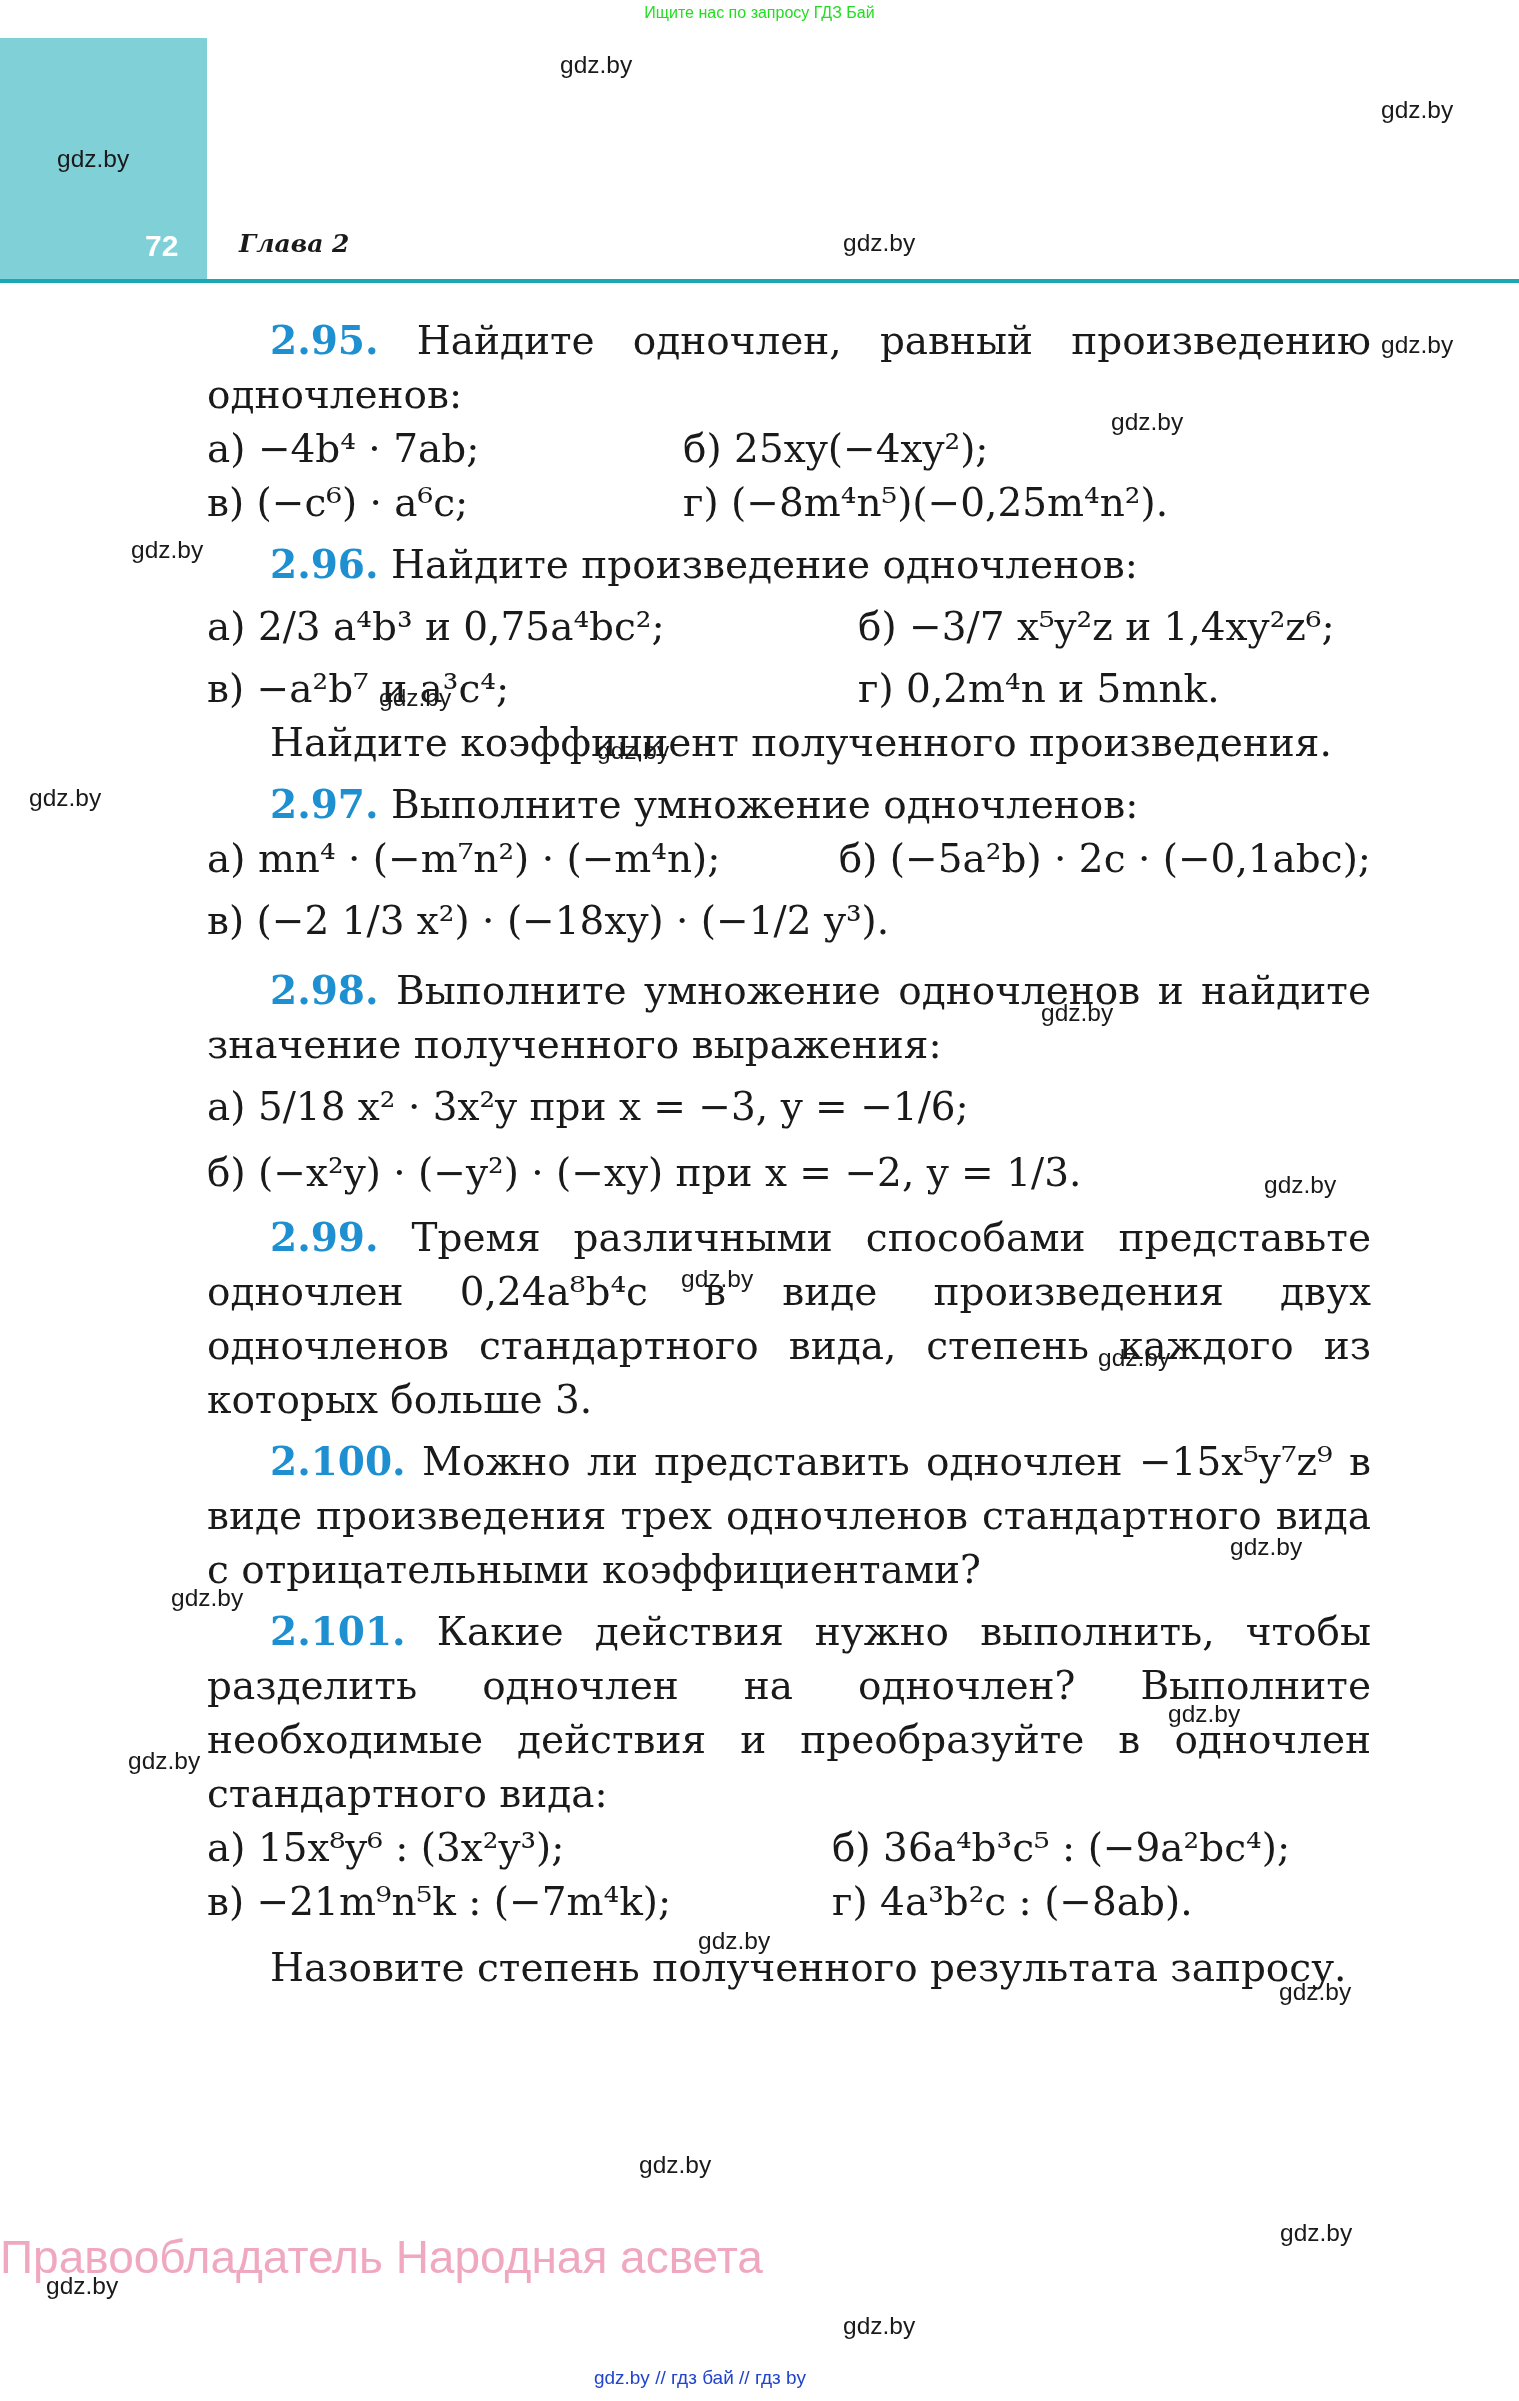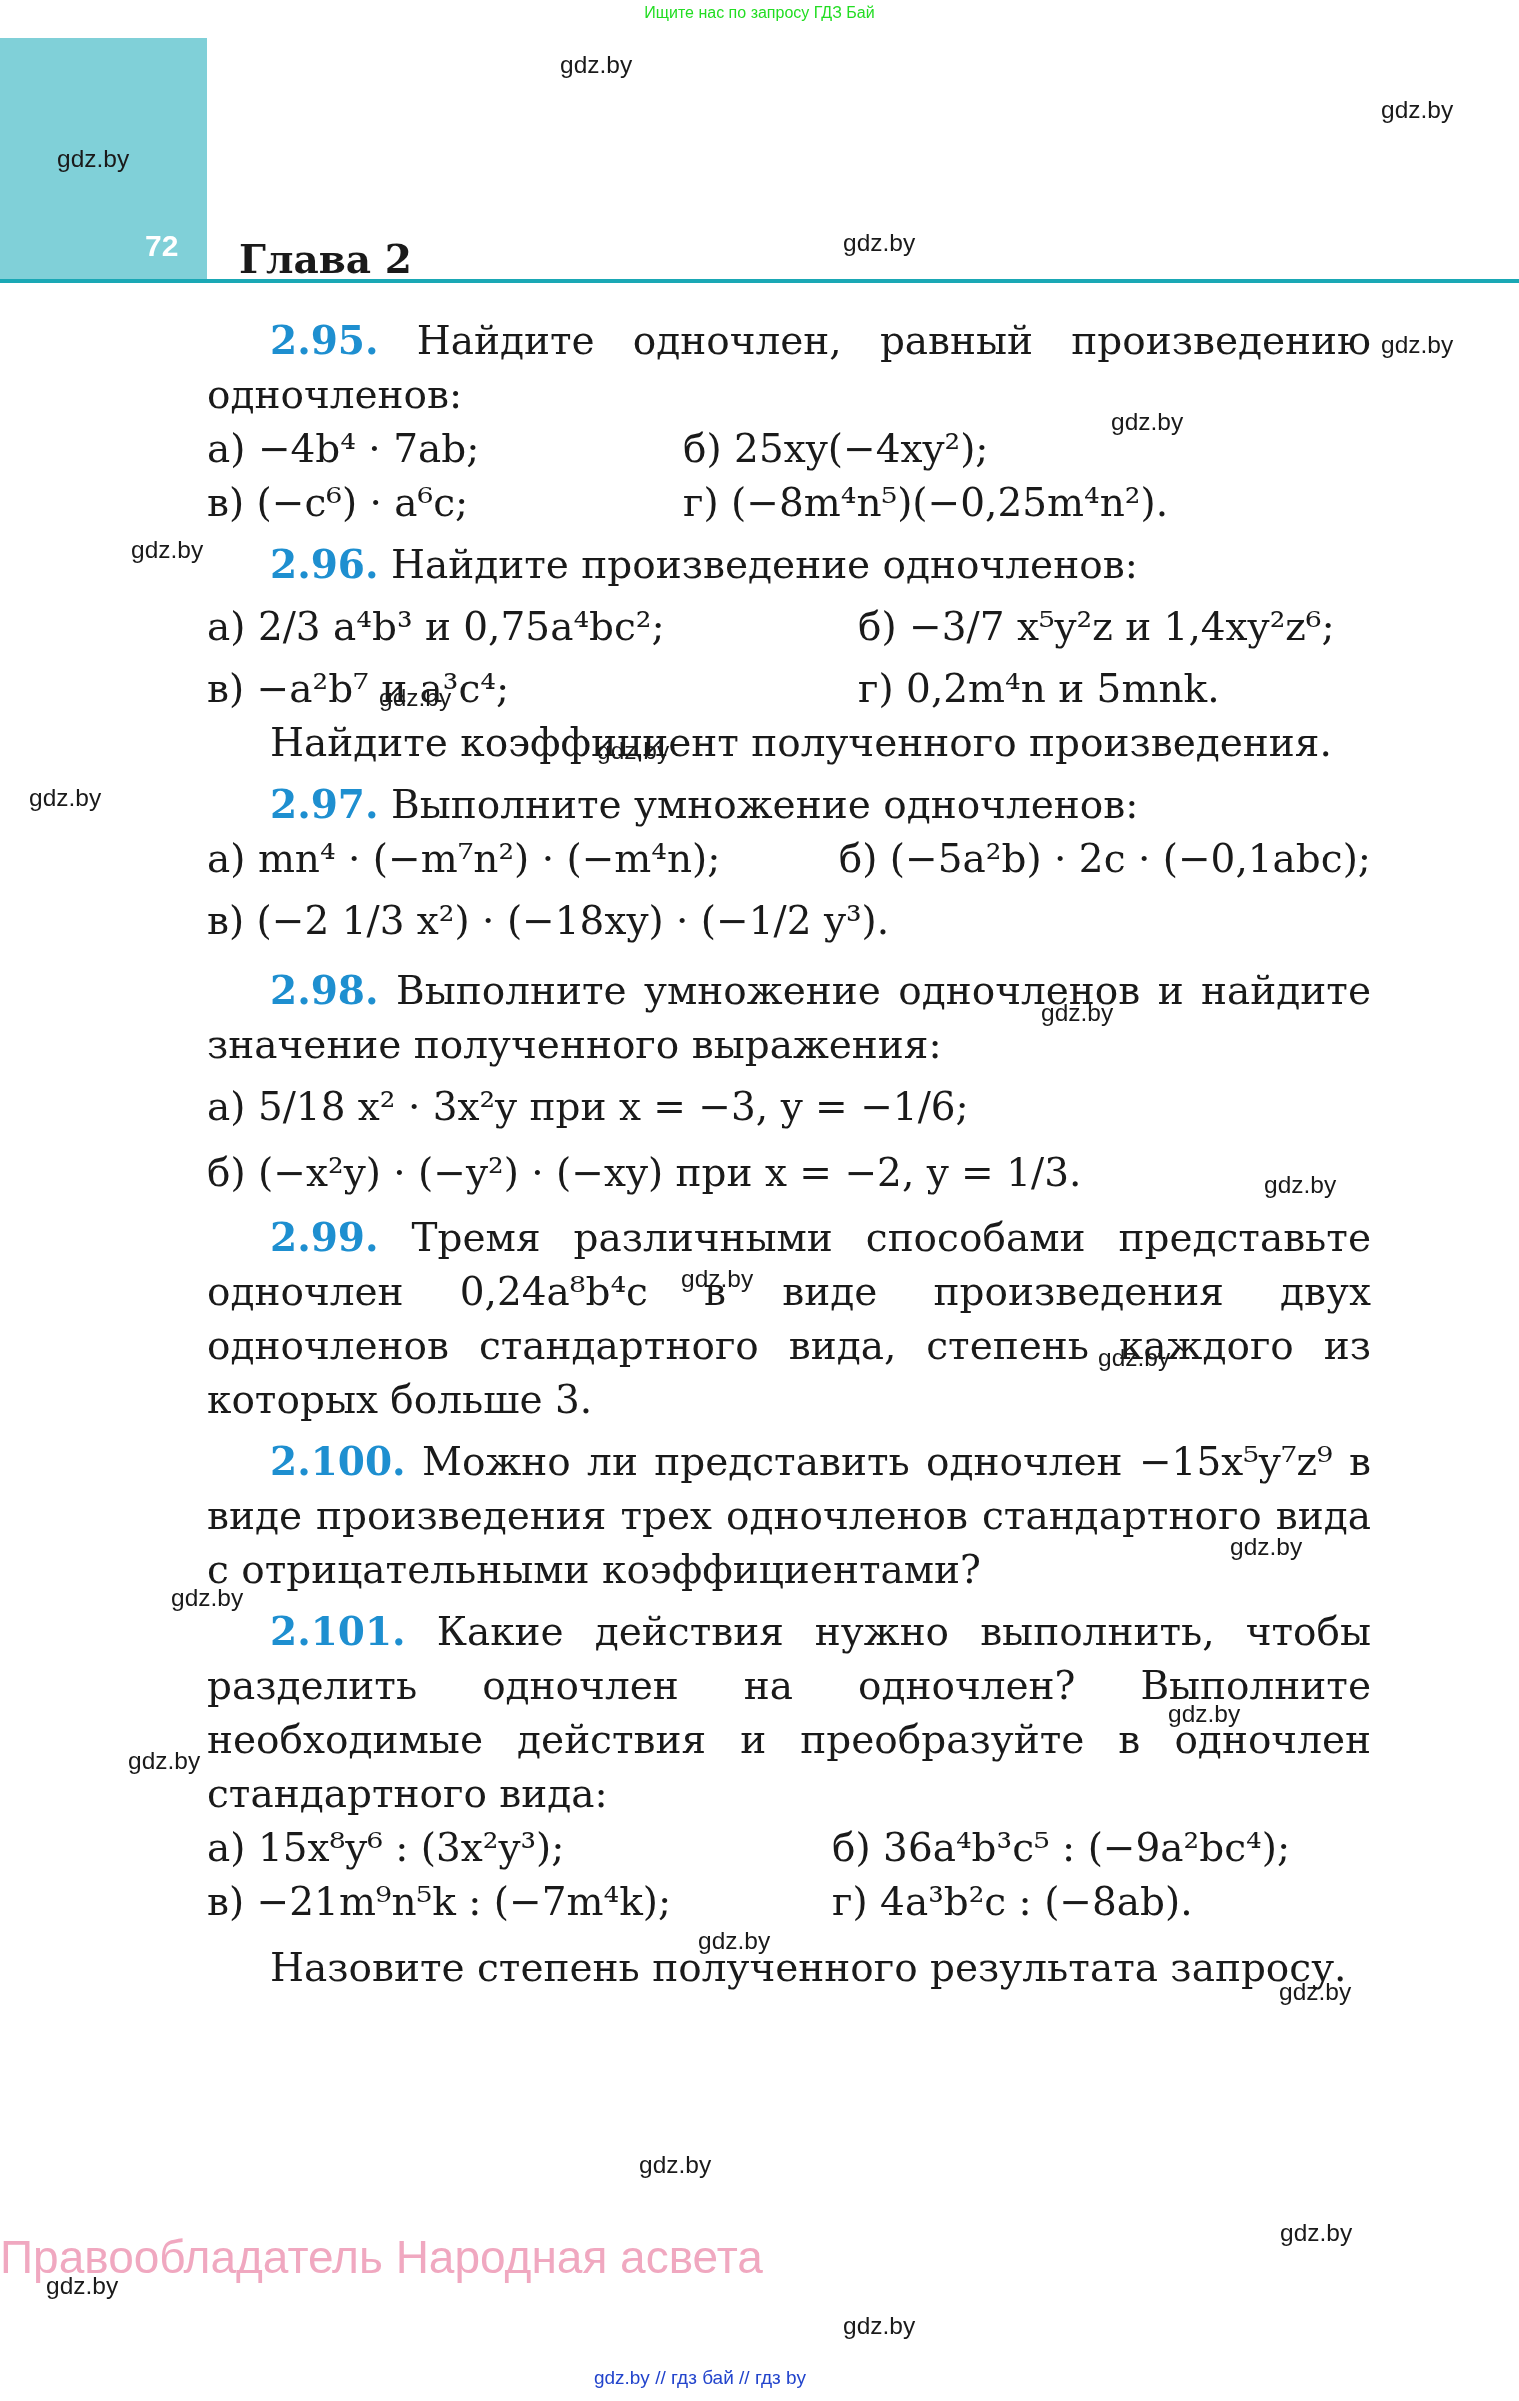--- a/index.html
+++ b/index.html
@@ -19,22 +19,22 @@
   .rule {
     position: absolute; left: 0; top: 279px; width: 1519px; height: 4.4px;
     background: #1aa8b5;
   }
   .page-num {
     position: absolute; left: 145px; top: 229px;
     font-family: "Liberation Sans", sans-serif; font-weight: bold;
     font-size: 30px; color: #ffffff;
   }
   .chapter {
-    position: absolute; left: 239px; top: 236px;
-    font-family: "DejaVu Serif", serif; font-weight: bold; font-size: 39px; color: #1a1a1a;
+    position: absolute; left: 239px; top: 229px;
+    font-family: "DejaVu Serif", serif; font-weight: bold; font-size: 25px; color: #1a1a1a; font-style: italic;
   }
   .wm {
     position: absolute; font-family: "Liberation Sans", sans-serif;
     font-size: 24.5px; color: #1a1a1a;
   }
   .content {
     position: absolute; left: 207px; top: 306px; width: 1164px;
     font-size: 39px; line-height: 54px;
   }
   .num { color: #1e8fd0; font-weight: bold; }

